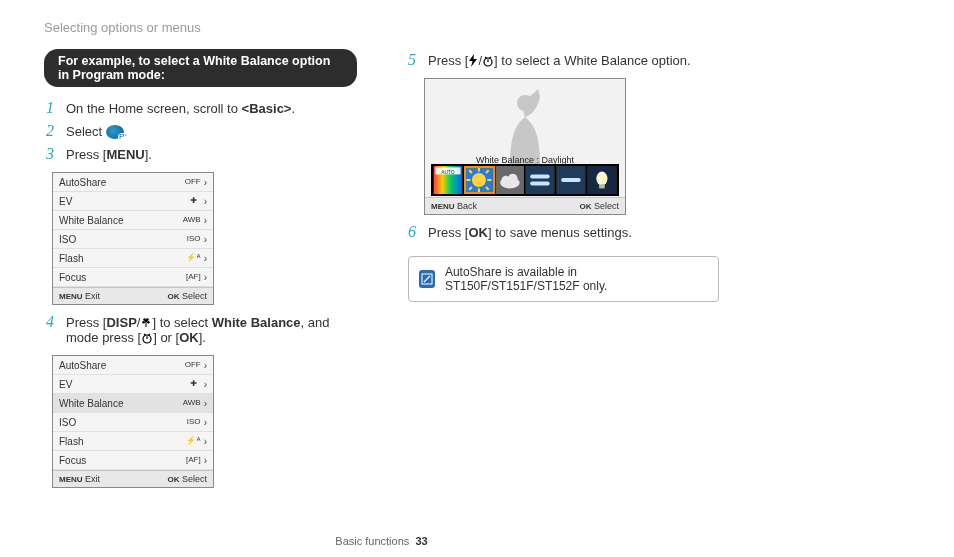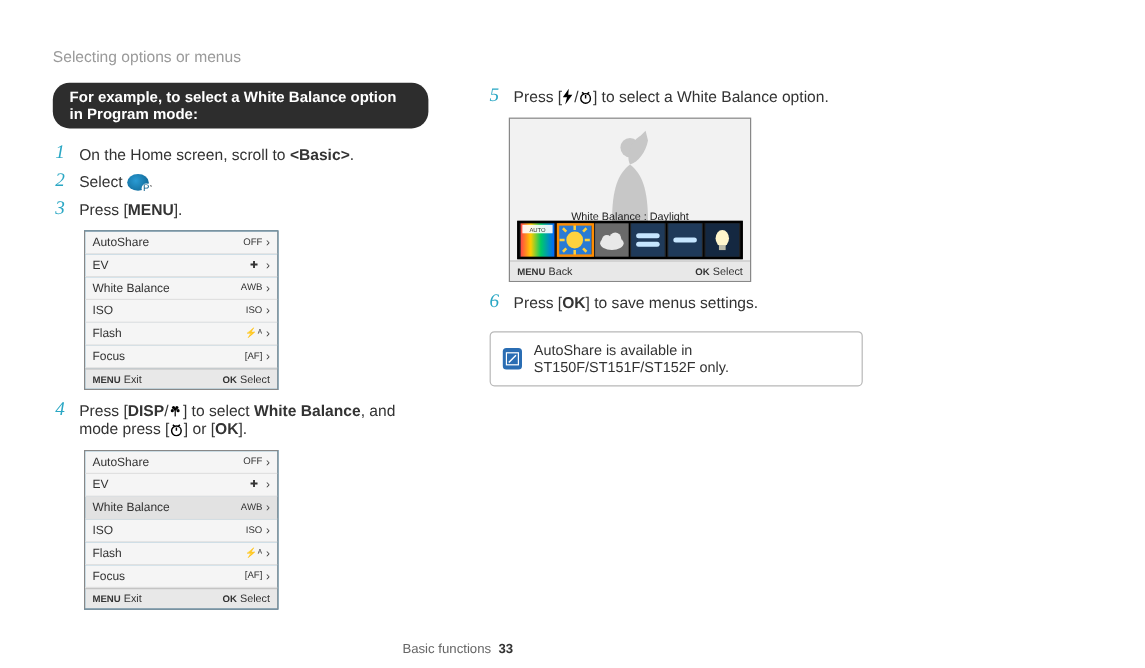--- a/index.html
+++ b/index.html
@@ -12,21 +12,21 @@
     width: 954px;
     height: 557px;
     overflow: hidden;
     position: relative;
   }
   .page {
     position: relative;
     width: 763px;
     height: 557px;
     box-sizing: border-box;
-    padding: 40px 44px 0 44px;
+    padding: 20px 44px 0 44px;
   }
   .header-line {
     color: #9a9a9a;
     font-size: 13px;
     margin-bottom: 14px;
   }
   .columns {
     display: flex;
     gap: 49px;
   }
@@ -81,23 +81,23 @@
   .menu-label, .ok-label, .disp-label {
     font-weight: 800;
     font-family: Arial, sans-serif;
     letter-spacing: 0;
   }
   
   .panel {
     width: 160px;
     border: 1px solid #888;
     display: inline-block;
-    margin: 6px 0 6px 26px;
+    margin: 6px 0 6px 8px;
     font-size: 10px;
-    background:#0369a1;
+    background:#0f172a;
   }
   .panel .row {
     display:flex;
     align-items:center;
     justify-content:space-between;
     height:18px;
     padding:0 6px;
     border-bottom:1px solid #e0e0e0;
     background:#f5f5f5;
   }

